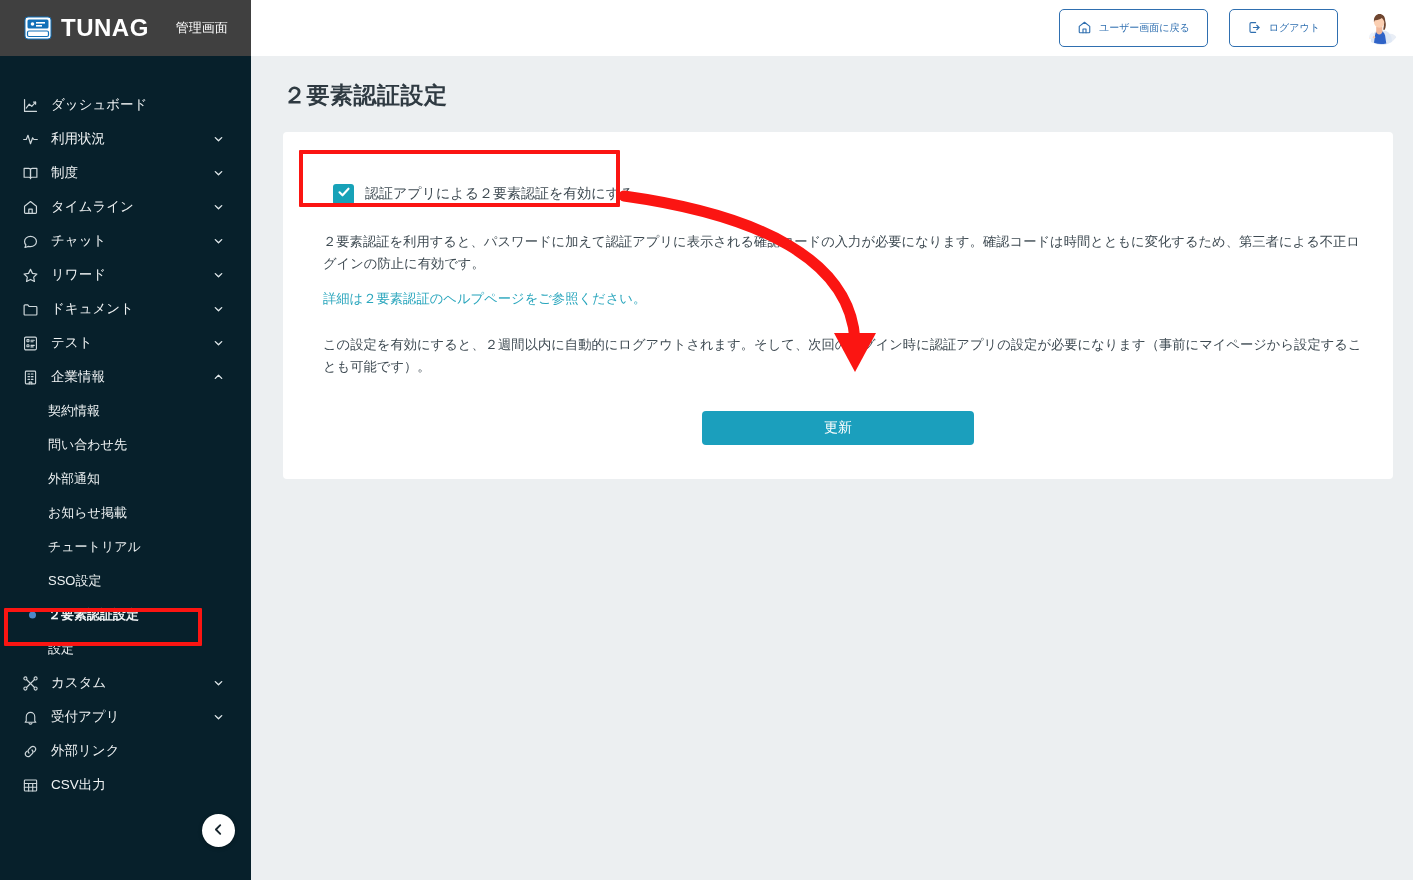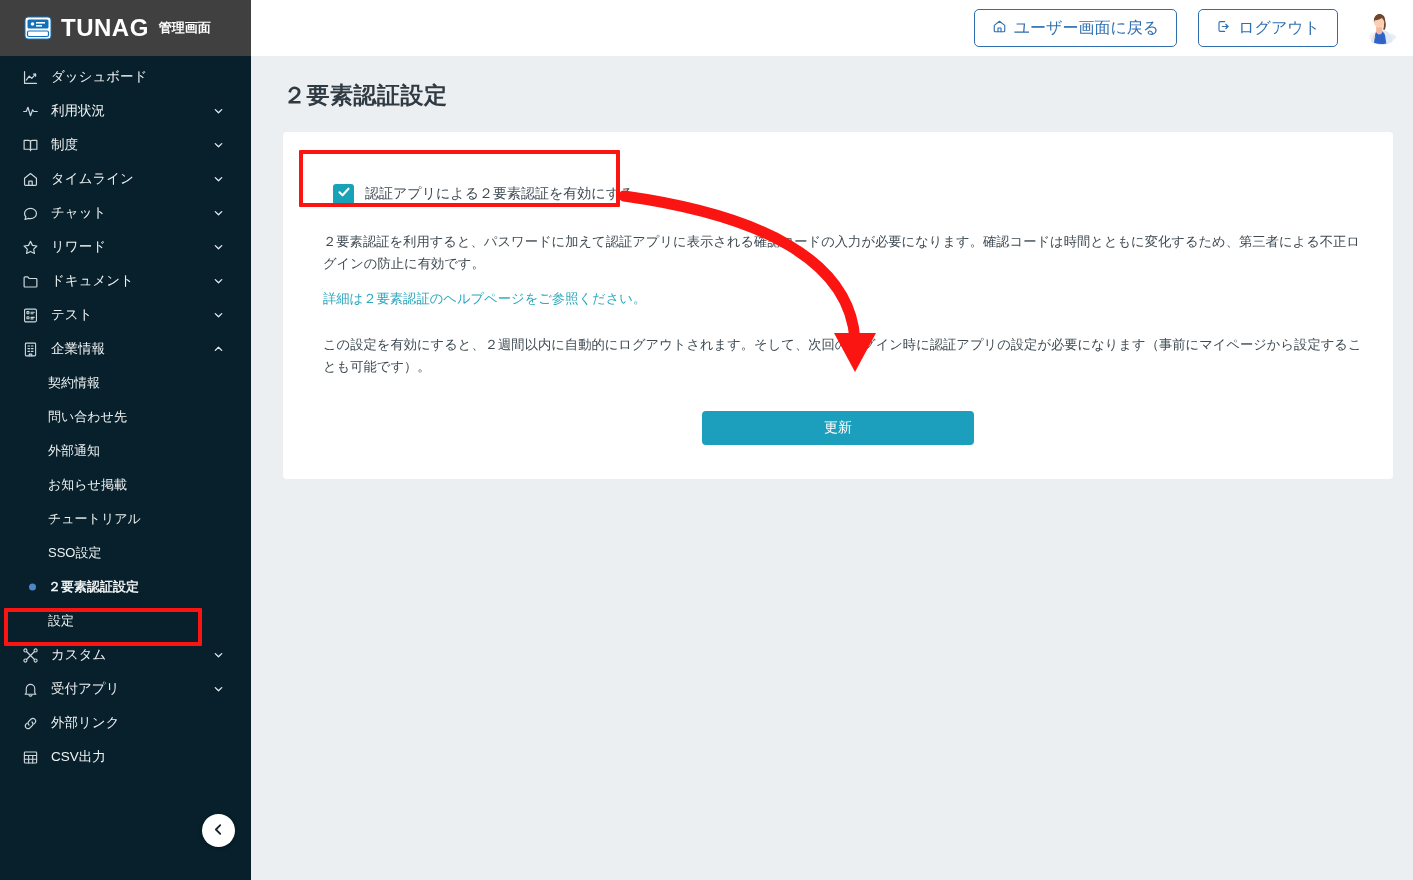--- a/index.html
+++ b/index.html
@@ -29,25 +29,25 @@
   .brand-logo { width: 28px; height: 26px; flex: 0 0 28px; }
   .brand-word {
     color: #ffffff;
     font-size: 24px;
     font-weight: bold;
     letter-spacing: 0.5px;
   }
   .brand-sub {
     color: #ffffff;
     font-size: 13px;
-    font-weight: bold;
-    margin-left: 1px;
-  }
-
-  .nav { padding-top: 4px; }
+    font-weight: normal;
+    margin-left: 18px;
+  }
+
+  .nav { padding-top: 4px; margin-top: 28px; }
   .nav-item {
     display: flex; align-items: center;
     height: 34px;
     padding-left: 21px;
     color: #f0f3f4;
     font-size: 13.5px;
     cursor: pointer;
     position: relative;
   }
   .nav-item .ico {
@@ -104,21 +104,21 @@
     display: flex; align-items: center; justify-content: flex-end;
     padding-right: 14px;
     gap: 21px;
   }
   .top-btn {
     height: 38px;
     border: 1px solid #2f6fb0;
     border-radius: 5px;
     background: #ffffff;
     color: #2f6fb0;
-    font-size: 16px;
+    font-size: 10px;
     display: flex; align-items: center; gap: 7px;
     padding: 0 17px;
     cursor: pointer;
     font-family: inherit;
   }
   .top-btn svg { width: 15px; height: 15px; }
   .avatar {
     width: 40px; height: 40px;
     border-radius: 50%;
     overflow: hidden;

